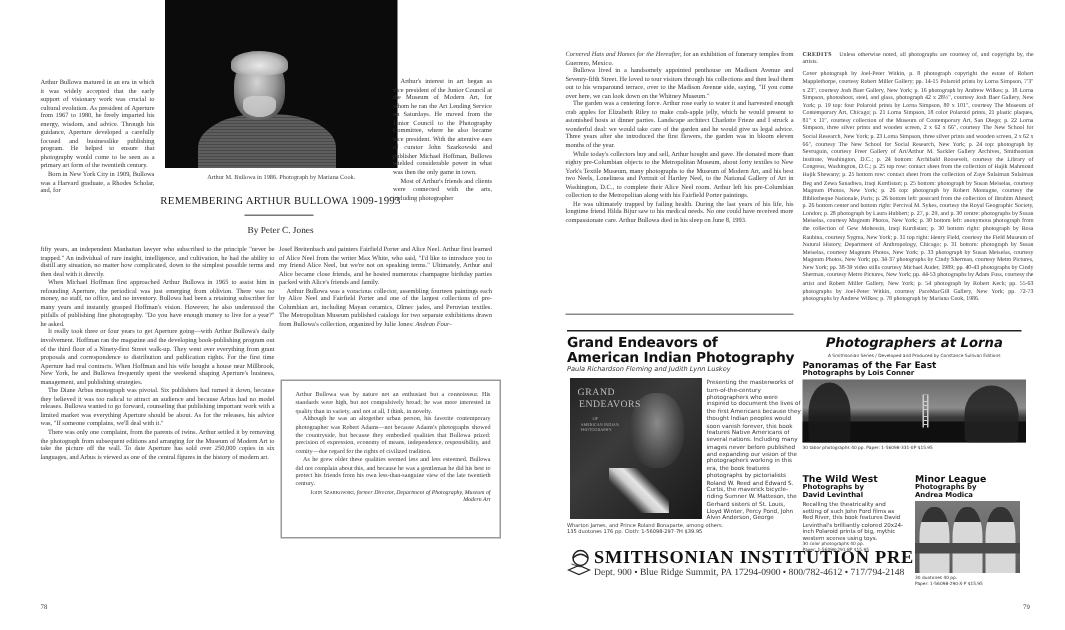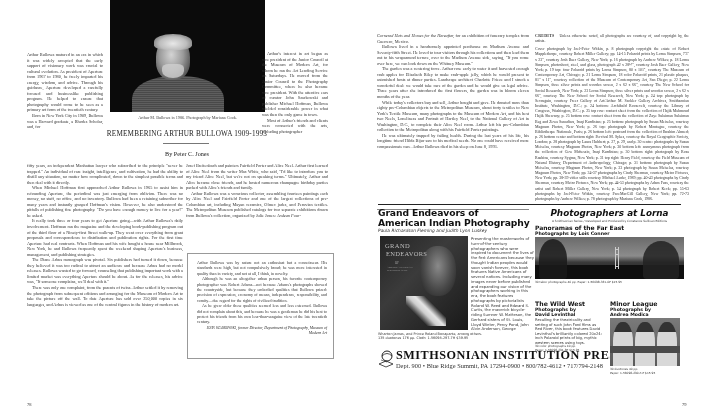--- a/index.html
+++ b/index.html
@@ -39,21 +39,21 @@
   
   #cont-col { position: absolute; left: 22px; top: 33px; width: 152px; }
   #cont-rule { position: absolute; left: 22px; top: 209px; width: 152px; border-top: 0.7px solid #888; }
 
   #credits { position: absolute; left: 180px; top: 33px; width: 154px; }
   #credits .txt { font-size: 3.95px; line-height: 5.15px; }
   #credits .head { margin-bottom: 3px; }
   #credits .head b { font-weight: bold; letter-spacing: 0.3px; }
 
   
-  #ad { position: absolute; left: 378px; top: 204px; width: 303px; height: 200px; }
+  #ad { position: absolute; left: 378px; top: 220px; width: 303px; height: 200px; }
   #ad-topline { position: absolute; left: 0; top: 0; width: 303px; border-top: 1.6px solid #222; }
   #ad-left { position: absolute; left: 0; top: 4px; width: 155px; }
   .sans { font-family: "DejaVu Sans", "Liberation Sans", sans-serif; }
   #ad-title { font-size: 9.2px; line-height: 9.6px; font-weight: bold; color: #111; letter-spacing: -0.1px; }
   #ad-authors { font-size: 4.4px; font-style: italic; color: #333; margin-top: 1px; }
   #book-cover { position: absolute; left: 2px; top: 32px; width: 88px; height: 94px; background: linear-gradient(135deg, #242424 0%, #3b3b3b 40%, #191919 100%); overflow: hidden; }
   #book-cover .c-t1 { position: absolute; left: 5px; top: 6px; font-size: 6.5px; color: #bdbdbd; letter-spacing: 0.4px; }
   #book-cover .c-t2 { position: absolute; left: 6px; top: 14px; font-size: 6.5px; color: #bdbdbd; letter-spacing: 0.3px; }
   #book-cover .c-t3 { position: absolute; left: 15px; top: 25px; font-size: 3px; color: #aaa; }
   #book-cover .c-t4 { position: absolute; left: 7px; top: 30px; font-size: 2.8px; color: #aaa; width: 36px; line-height: 3.4px; }

